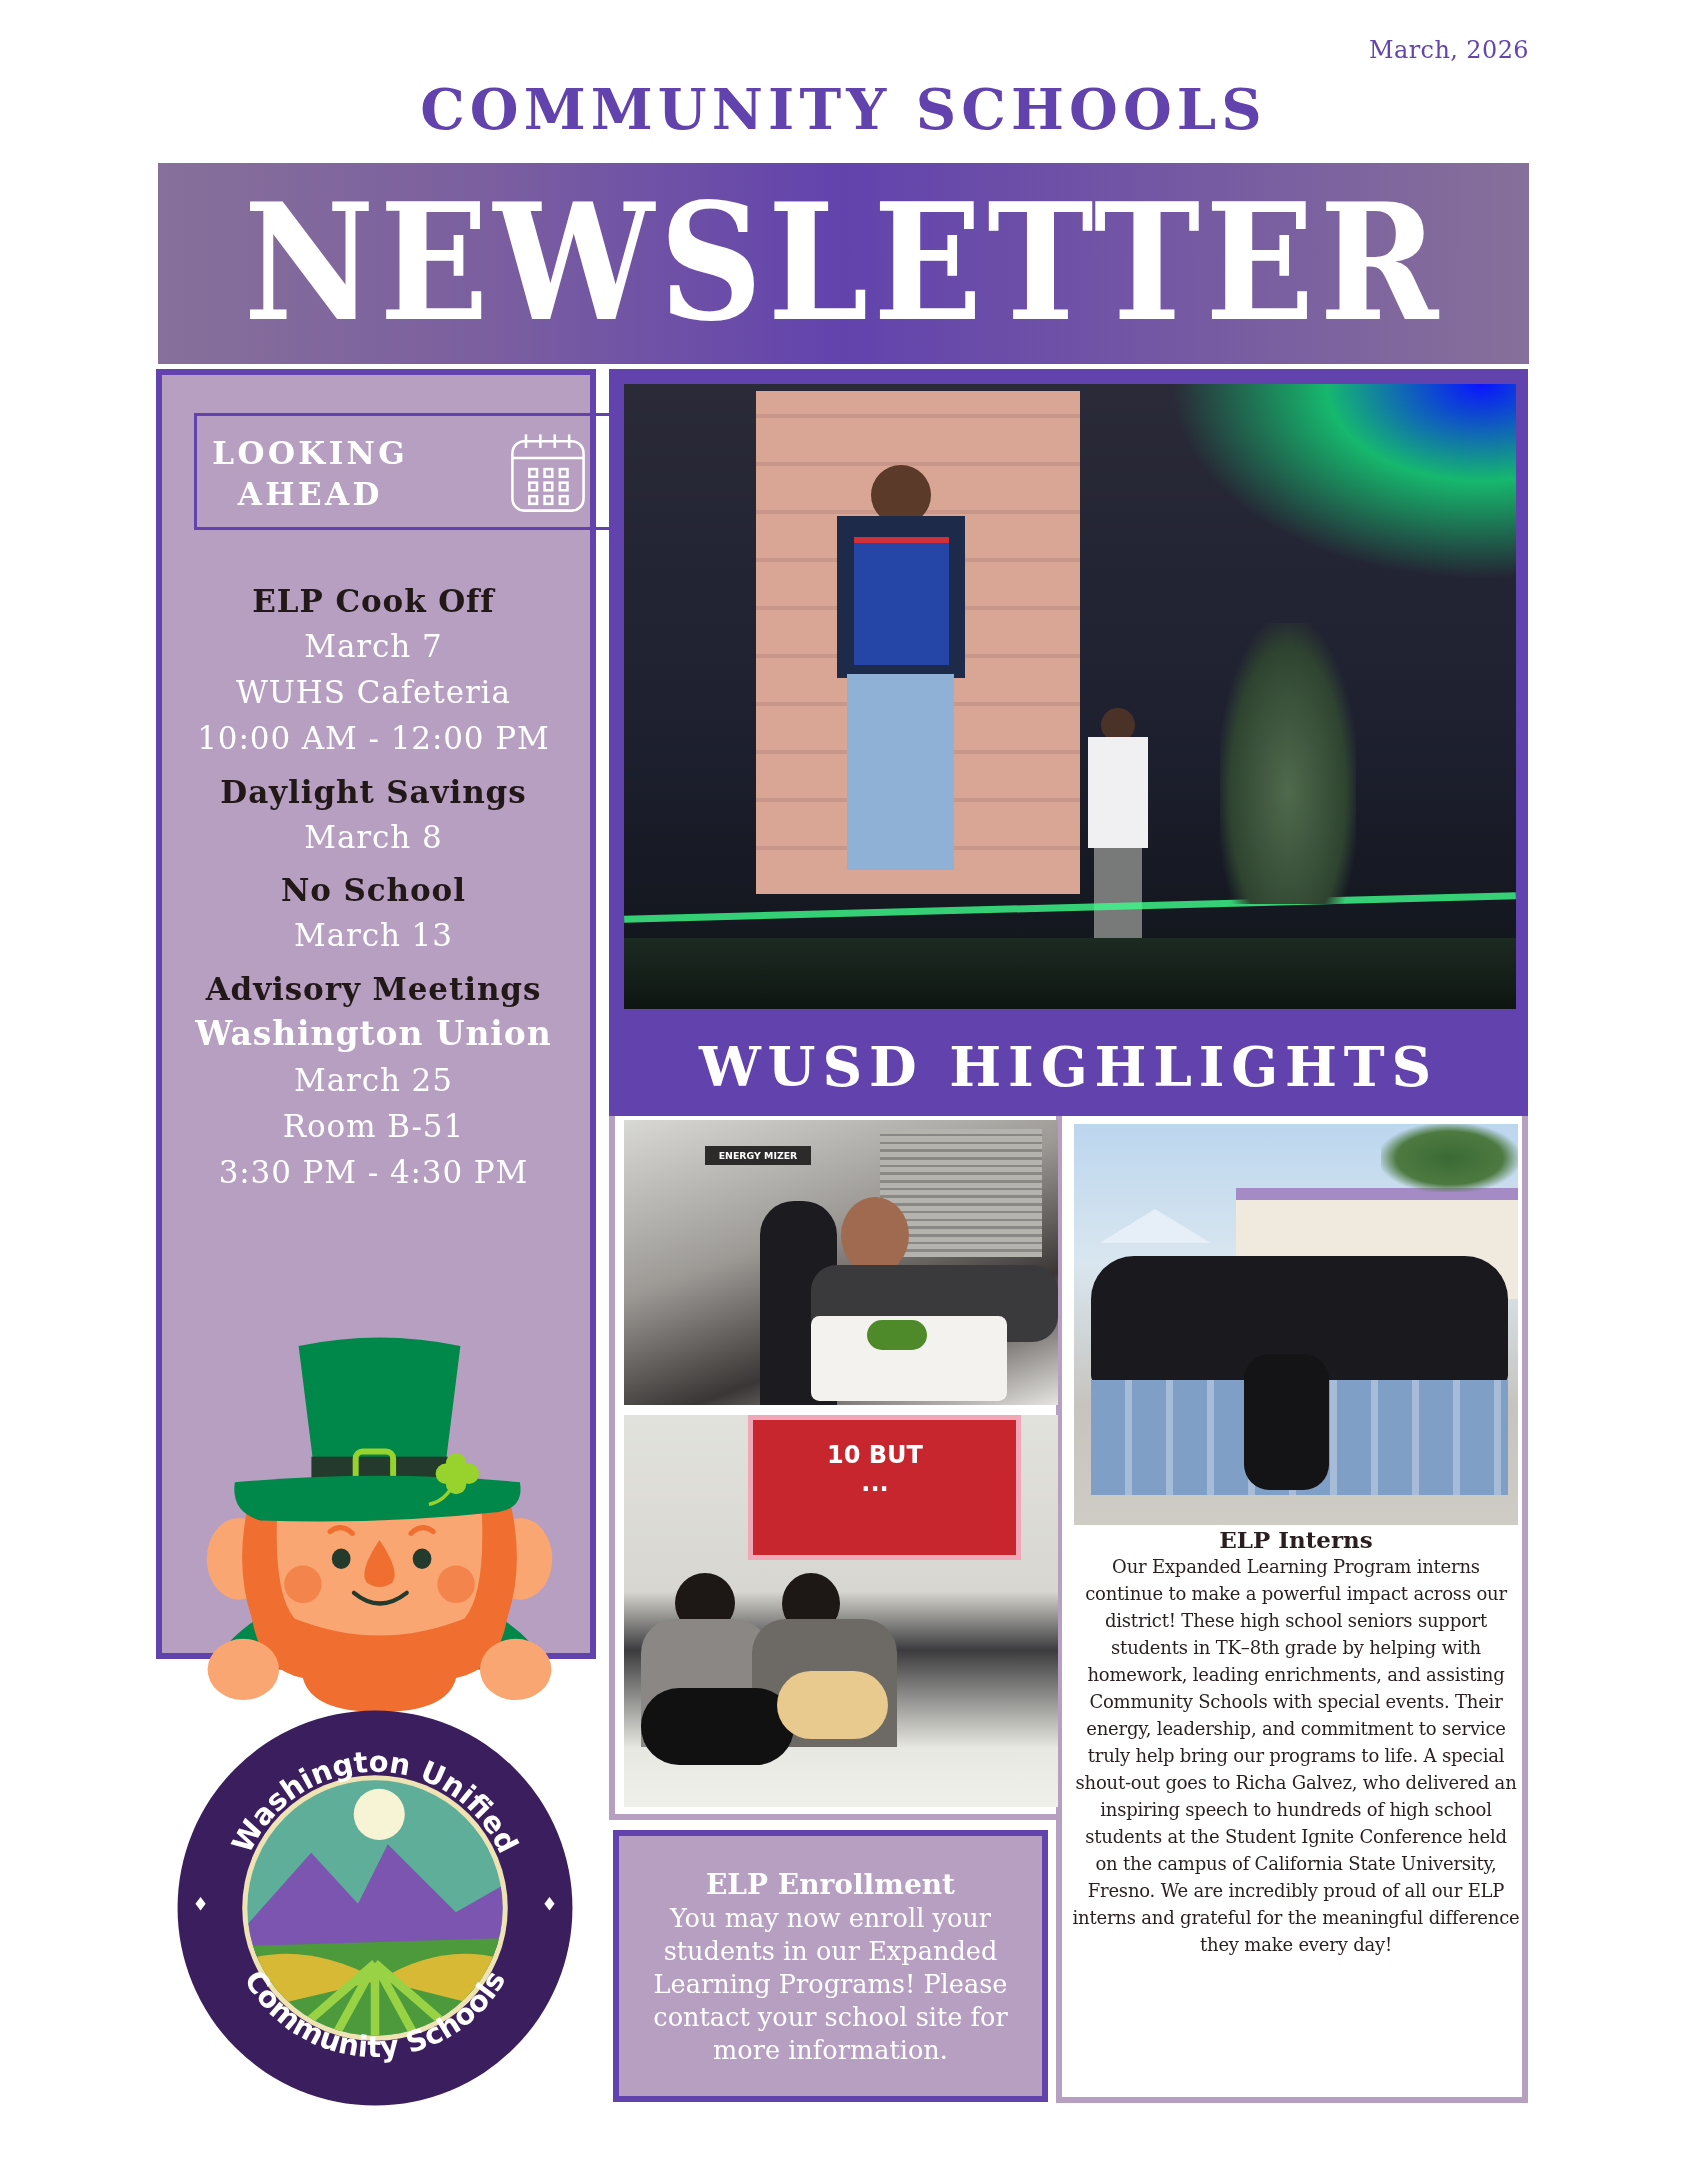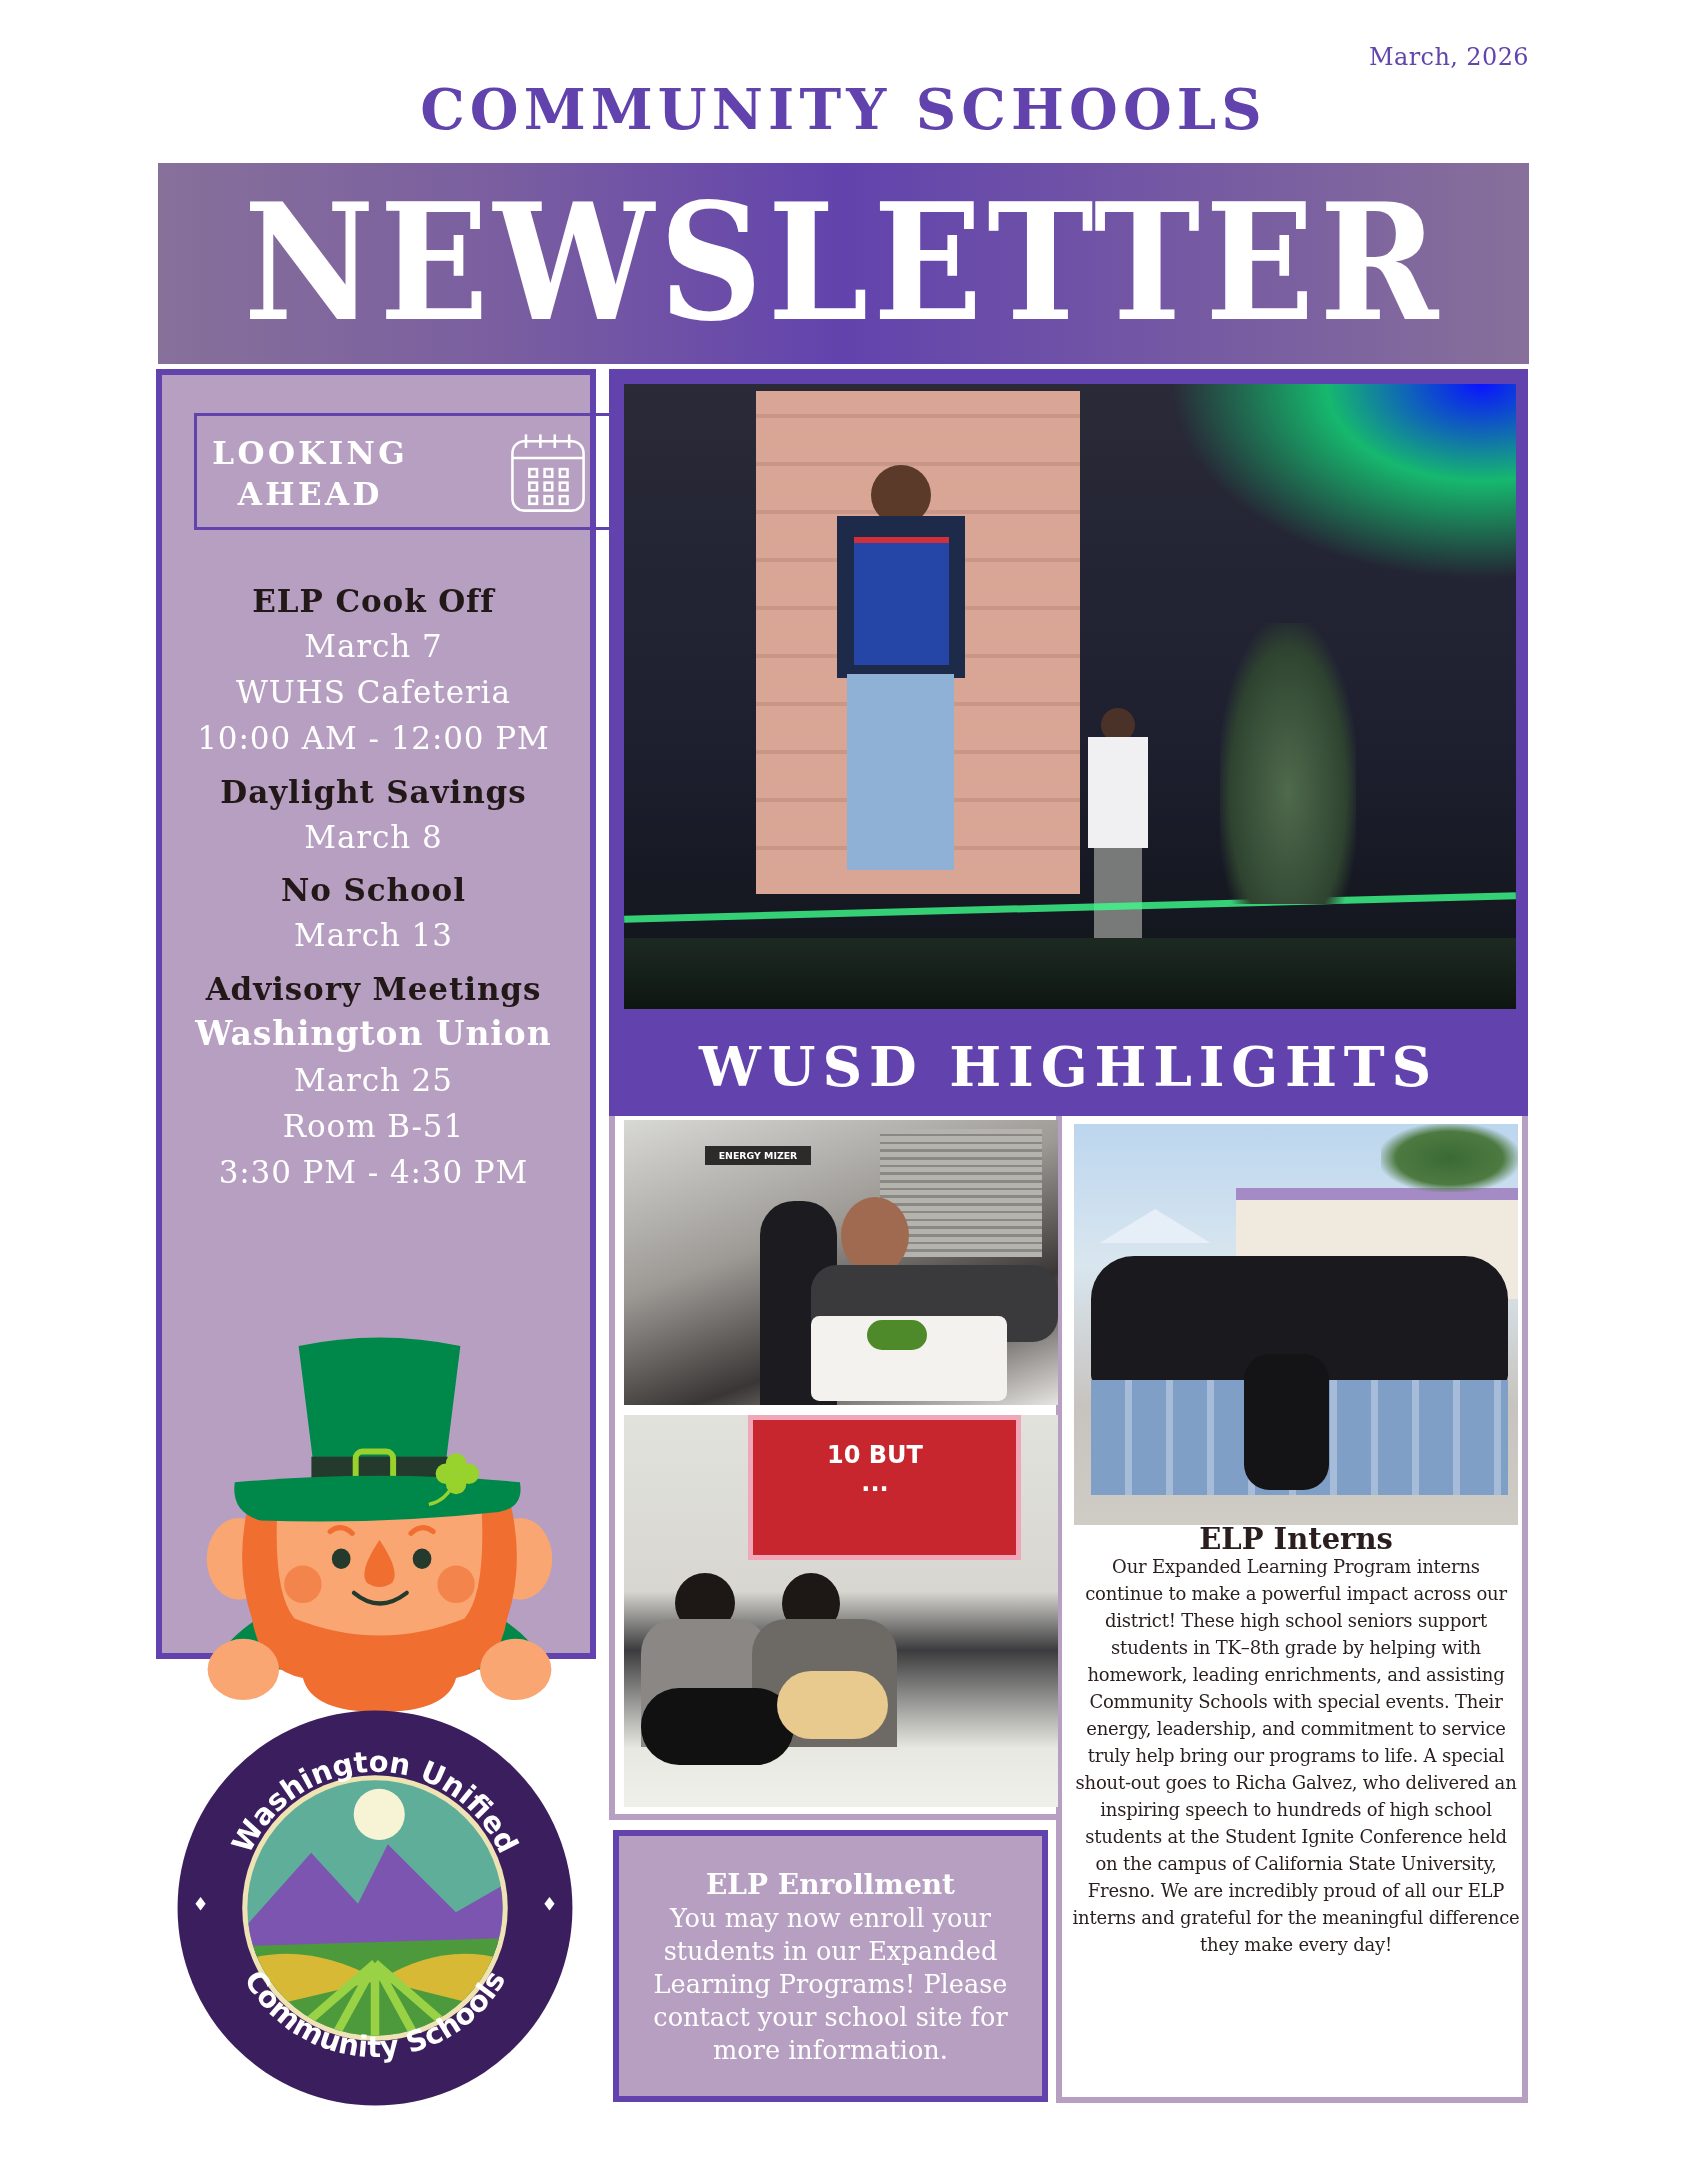--- a/index.html
+++ b/index.html
@@ -2,21 +2,21 @@
 <html style="font-size:13.6px"><head>
 <meta charset="utf-8">
 <style>
   * { box-sizing: border-box; margin: 0; padding: 0; }
   html, body { width: 1685px; height: 2181px; background: #ffffff; overflow: hidden; }
   body { position: relative; font-family: "DejaVu Serif", serif; }
 
   .abs { position: absolute; }
 
   
-  .date { position: absolute; right: 156px; top: 43px; font-family: "DejaVu Serif", serif; font-size: 24px; color: #6245ad; letter-spacing: 0.4px; }
+  .date { position: absolute; right: 156px; top: 36px; font-family: "DejaVu Serif", serif; font-size: 24px; color: #6245ad; letter-spacing: 0.4px; }
   .kicker { position: absolute; left: 158px; width: 1371px; top: 78px; text-align: center; font-family: "DejaVu Serif", serif; font-weight: bold; font-size: 56px; letter-spacing: 5.1px; color: #6243ad; line-height: 63px; }
   .banner { position: absolute; left: 158px; top: 163px; width: 1371px; height: 201px;
             background: linear-gradient(90deg, #87709a 0%, #7a5ea0 25%, #6243ad 50%, #7559a3 75%, #87709a 100%);
             display: flex; align-items: center; justify-content: center; }
   .banner-title { font-family: "DejaVu Serif", serif; font-weight: bold; font-size: 143px; color: #ffffff; letter-spacing: 5.1px; line-height: 1; transform: scaleY(1.12); }
 
   
   .sidebar { position: absolute; left: 156px; top: 369px; width: 440px; height: 1290px; background: #b79fc1; border: 6px solid #6243ad; }
   .la-box { position: absolute; left: 32px; top: 38px; width: 420px; height: 117px; border: 3.4px solid #6243ad; text-align: center; }
   .la-title { position: absolute; left: 15.3px; top: 17px; font-family: "DejaVu Serif", serif; font-weight: bold; font-size: 31px; line-height: 41px; color: #ffffff; letter-spacing: 3.4px; }
@@ -41,21 +41,21 @@
 
   .grid-frame { position: absolute; left: 609px; top: 1116px; width: 453px; height: 704px; border: 6.8px solid #b79fc1; border-top: none; background: #fff; }
   .interns-frame { position: absolute; left: 1056px; top: 1116px; width: 472px; height: 987px; border: 6.8px solid #b79fc1; border-top: none; background: #fff; }
 
   .photo { position: absolute; overflow: hidden; }
   .kitchen { left: 624px; top: 1120px; width: 434px; height: 285px; background: linear-gradient(160deg, #d8d8d4 0%, #9d9a96 40%, #3a3635 70%, #e6e4e0 100%); }
   .guitar { left: 624px; top: 1415px; width: 434px; height: 392px; background: linear-gradient(180deg, #e2e2dc 0%, #d7d6d0 45%, #3c3c3e 60%, #e8e8e2 85%, #f0f0ea 100%); }
   .team { left: 1074px; top: 1124px; width: 444px; height: 401px; background: linear-gradient(180deg, #bcd6ee 0%, #d9e6ef 35%, #c7c4bf 70%, #cfcbc5 100%); }
 
   .interns-text { position: absolute; left: 1072px; top: 1458px; width: 448px; text-align: center; color: #2a1e1e; }
-  .it-title { font-family: "DejaVu Serif", serif; font-weight: bold; font-size: 29px; line-height: 27px; margin-top: 68px; }
+  .it-title { font-family: "DejaVu Serif", serif; font-weight: bold; font-size: 23px; line-height: 27px; margin-top: 68px; }
   .it-body { font-family: "DejaVu Serif", serif; font-size: 18px; line-height: 27px; letter-spacing: -0.2px; }
 
   .enroll { position: absolute; left: 613px; top: 1830px; width: 435px; height: 272px; background: #b79fc1; border: 6px solid #6243ad; text-align: center; color: #ffffff; padding: 32px 8.5px 0; }
   .en-title { font-family: "DejaVu Serif", serif; font-weight: bold; font-size: 28px; line-height: 34px; }
   .en-body { font-family: "DejaVu Serif", serif; font-size: 25.6px; line-height: 33px; }
 </style>
 </head>
 <body>
 
 <div class="date">March, 2026</div>

